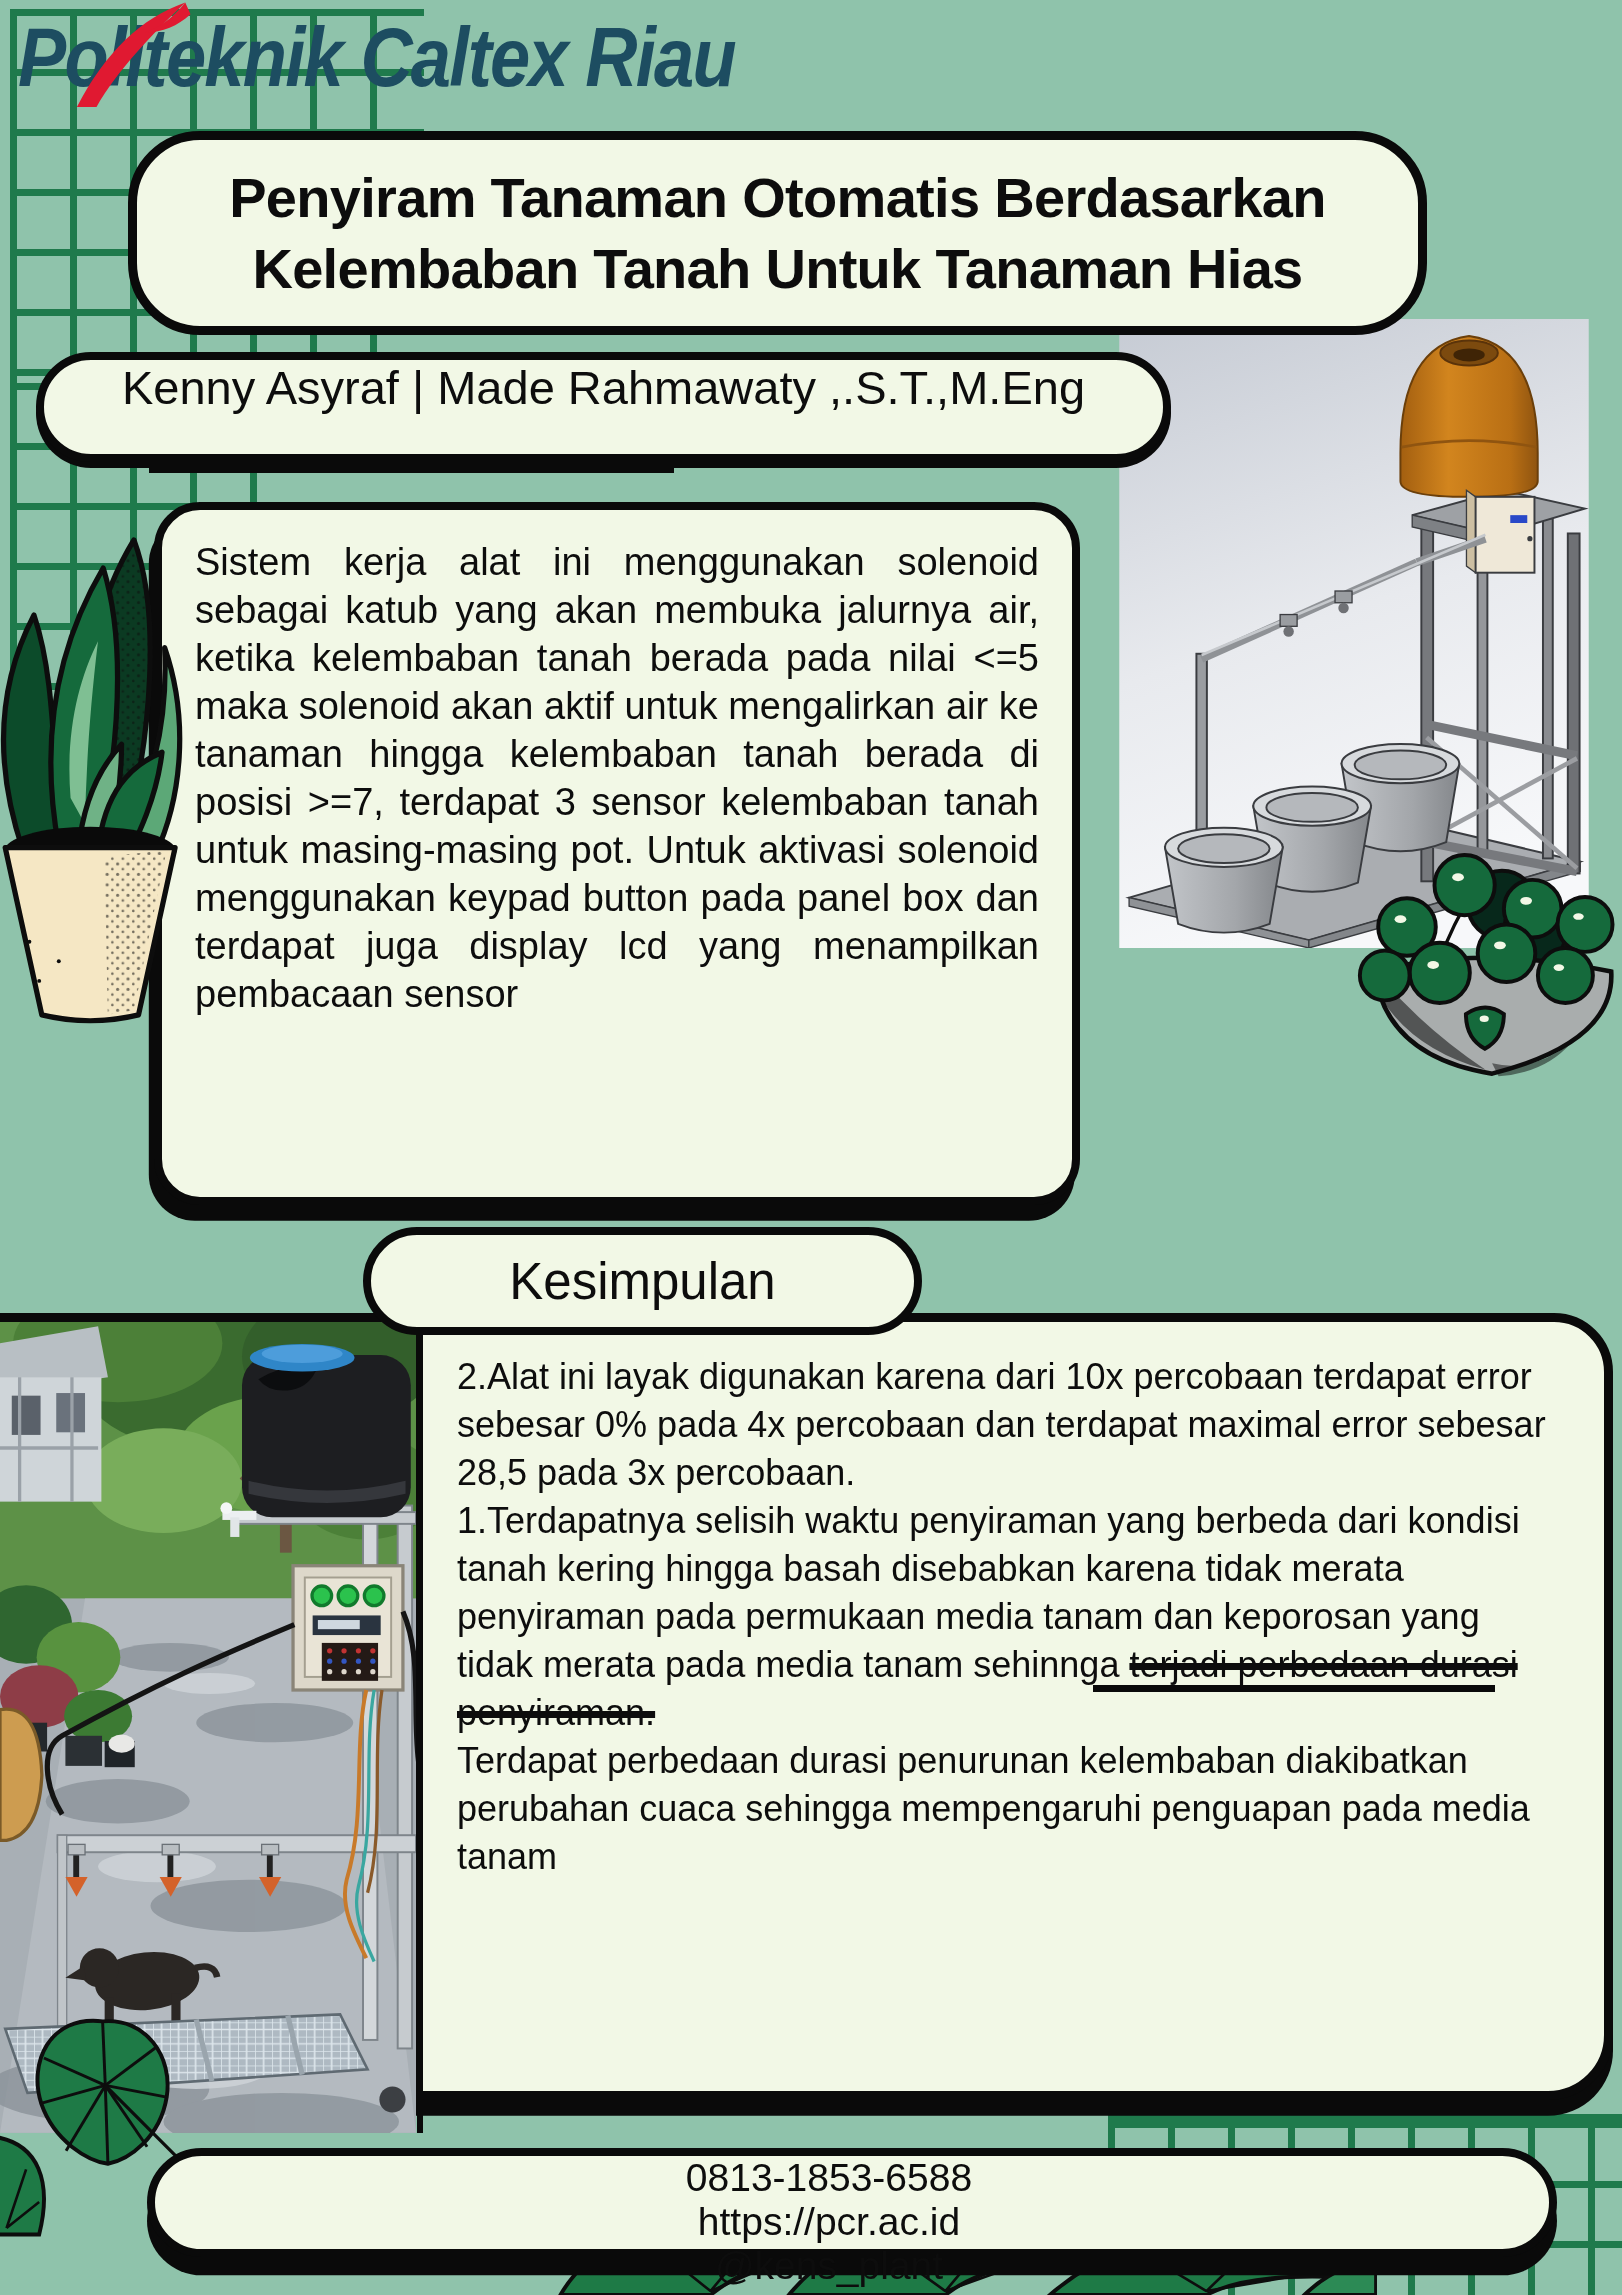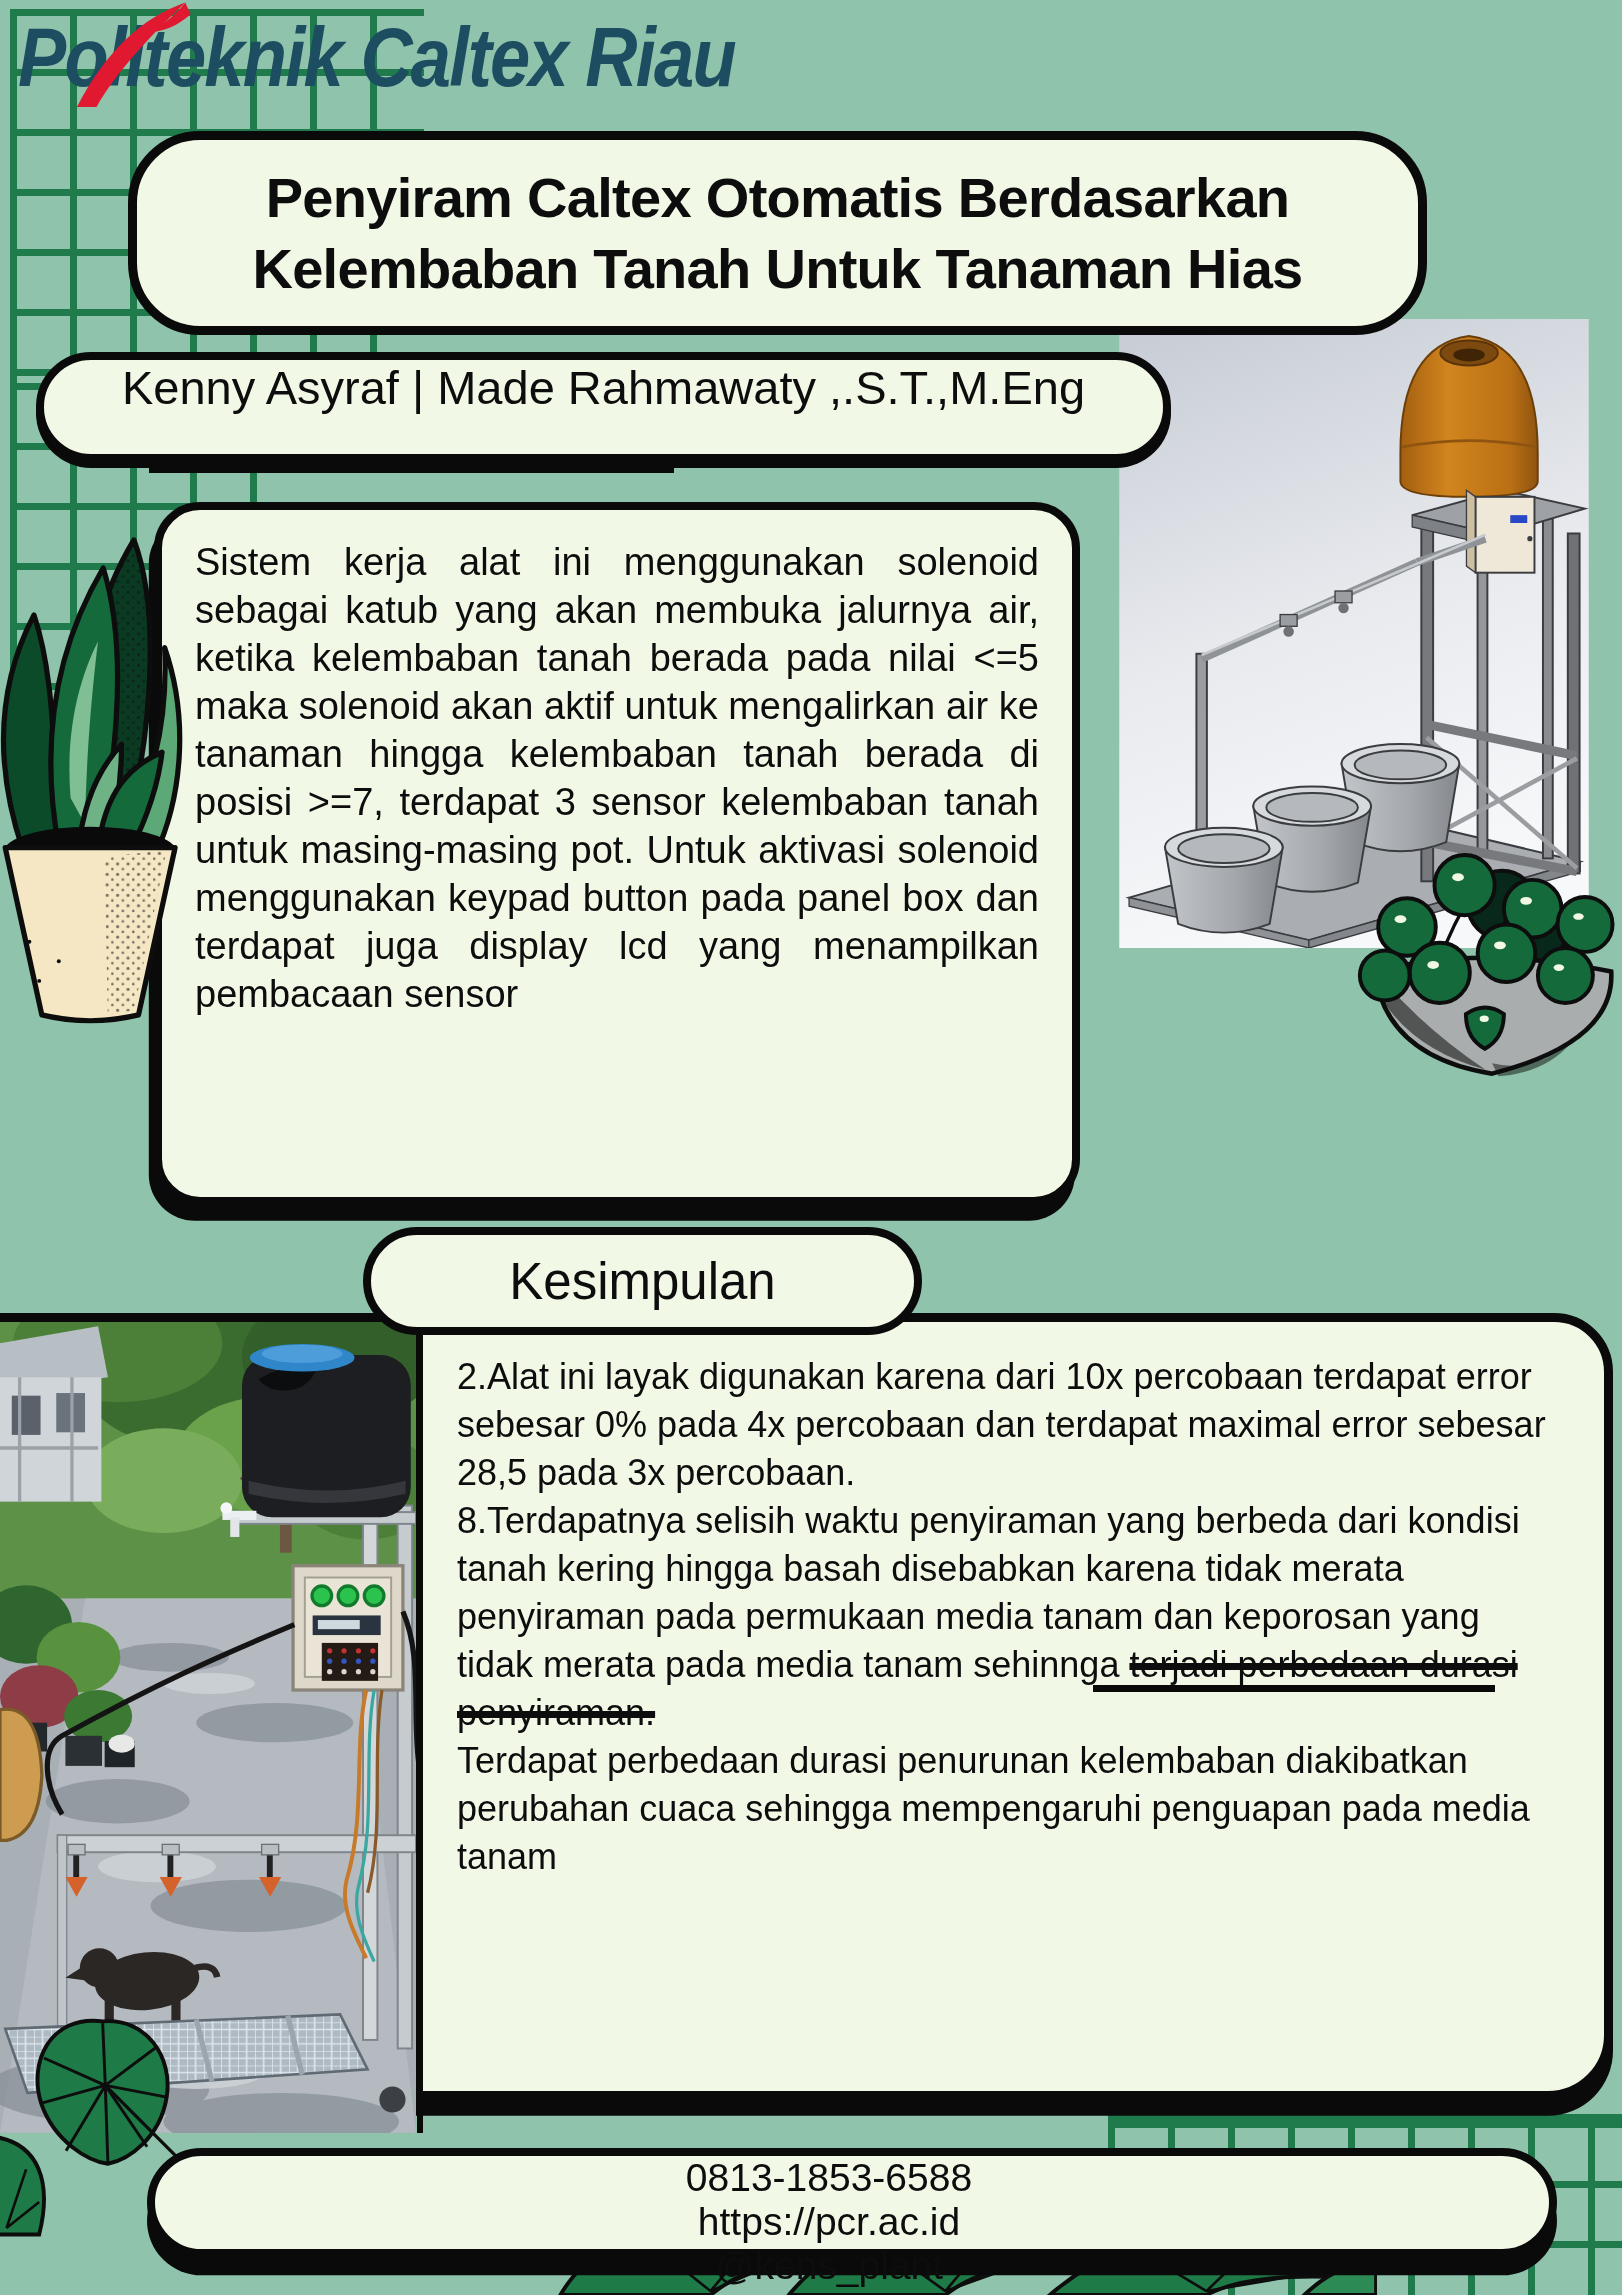--- a/index.html
+++ b/index.html
@@ -168,21 +168,21 @@
       <path d="M205,745 L225,862 Q295,890 365,862 L385,745 Z" fill="url(#bucketg)"></path>
       <ellipse cx="295" cy="745" rx="90" ry="30" fill="#d7dadd"></ellipse>
       <ellipse cx="295" cy="747" rx="70" ry="22" fill="#b5b8bc"></ellipse>
       <path d="M70,808 L90,925 Q160,952 230,925 L250,808 Z" fill="url(#bucketg)"></path>
       <ellipse cx="160" cy="808" rx="90" ry="30" fill="#d7dadd"></ellipse>
       <ellipse cx="160" cy="810" rx="70" ry="22" fill="#b5b8bc"></ellipse>
     </g>
   </svg>
 
   <div class="abs cream title-box">
-    <div class="tl">Penyiram Caltex Otomatis Berdasarkan</div>
+    <div class="tl">Penyiram Tanaman Otomatis Berdasarkan</div>
     <div class="tl">Kelembaban Tanah Untuk Tanaman Hias</div>
   </div>
 
   <div class="abs cream author-pill">
     <span>Kenny Asyraf | Made Rahmawaty ,.S.T.,M.Eng</span>
   </div>
   <div class="abs author-underline"></div>
 
   <div class="abs cream desc-box">
     <span>Sistem kerja alat ini menggunakan solenoid sebagai katub yang akan membuka jalurnya air, ketika kelembaban tanah berada pada nilai &lt;=5 maka solenoid akan aktif untuk mengalirkan air ke tanaman hingga kelembaban tanah berada di posisi &gt;=7, terdapat 3 sensor kelembaban tanah untuk masing-masing pot. Untuk aktivasi solenoid menggunakan keypad button pada panel box dan terdapat juga display lcd yang menampilkan pembacaan sensor</span>
@@ -248,21 +248,21 @@
     </g>
     <path d="M240,330 Q300,345 360,300 Q320,345 250,350 Z" fill="#0d0d0d" fill-opacity="0.5"></path>
   </svg>
 
   <div class="abs cream kesimpulan-pill">
     <span>Kesimpulan</span>
   </div>
 
   <div class="abs cream conclusion-box">
     <p>2.Alat ini layak digunakan karena dari 10x percobaan terdapat error sebesar 0% pada 4x percobaan dan terdapat maximal error sebesar 28,5 pada 3x percobaan.</p>
-    <p><span>8.Terdapatnya selisih waktu penyiraman yang berbeda dari kondisi tanah kering hingga basah disebabkan karena tidak merata penyiraman pada permukaan media tanam dan keporosan yang tidak merata pada media tanam sehinnga </span><span class="strike">terjadi perbedaan durasi penyiraman.</span></p>
+    <p><span>1.Terdapatnya selisih waktu penyiraman yang berbeda dari kondisi tanah kering hingga basah disebabkan karena tidak merata penyiraman pada permukaan media tanam dan keporosan yang tidak merata pada media tanam sehinnga </span><span class="strike">terjadi perbedaan durasi penyiraman.</span></p>
     <p>Terdapat perbedaan durasi penurunan kelembaban diakibatkan perubahan cuaca sehingga mempengaruhi penguapan pada media tanam</p>
   </div>
 
   <div class="abs photo-topbar"></div>
   <div class="abs photo-frame">
     <svg width="416" height="816" viewBox="0 0 636 1247">
       <defs>
         <pattern id="mesh" width="26" height="22" patternUnits="userSpaceOnUse">
           <rect width="26" height="22" fill="#aeb9c2"></rect>
           <path d="M0,0 H26 M0,11 H26 M0,0 V22 M13,0 V22" stroke="#dde6ec" stroke-width="2.5" fill="none"></path>

